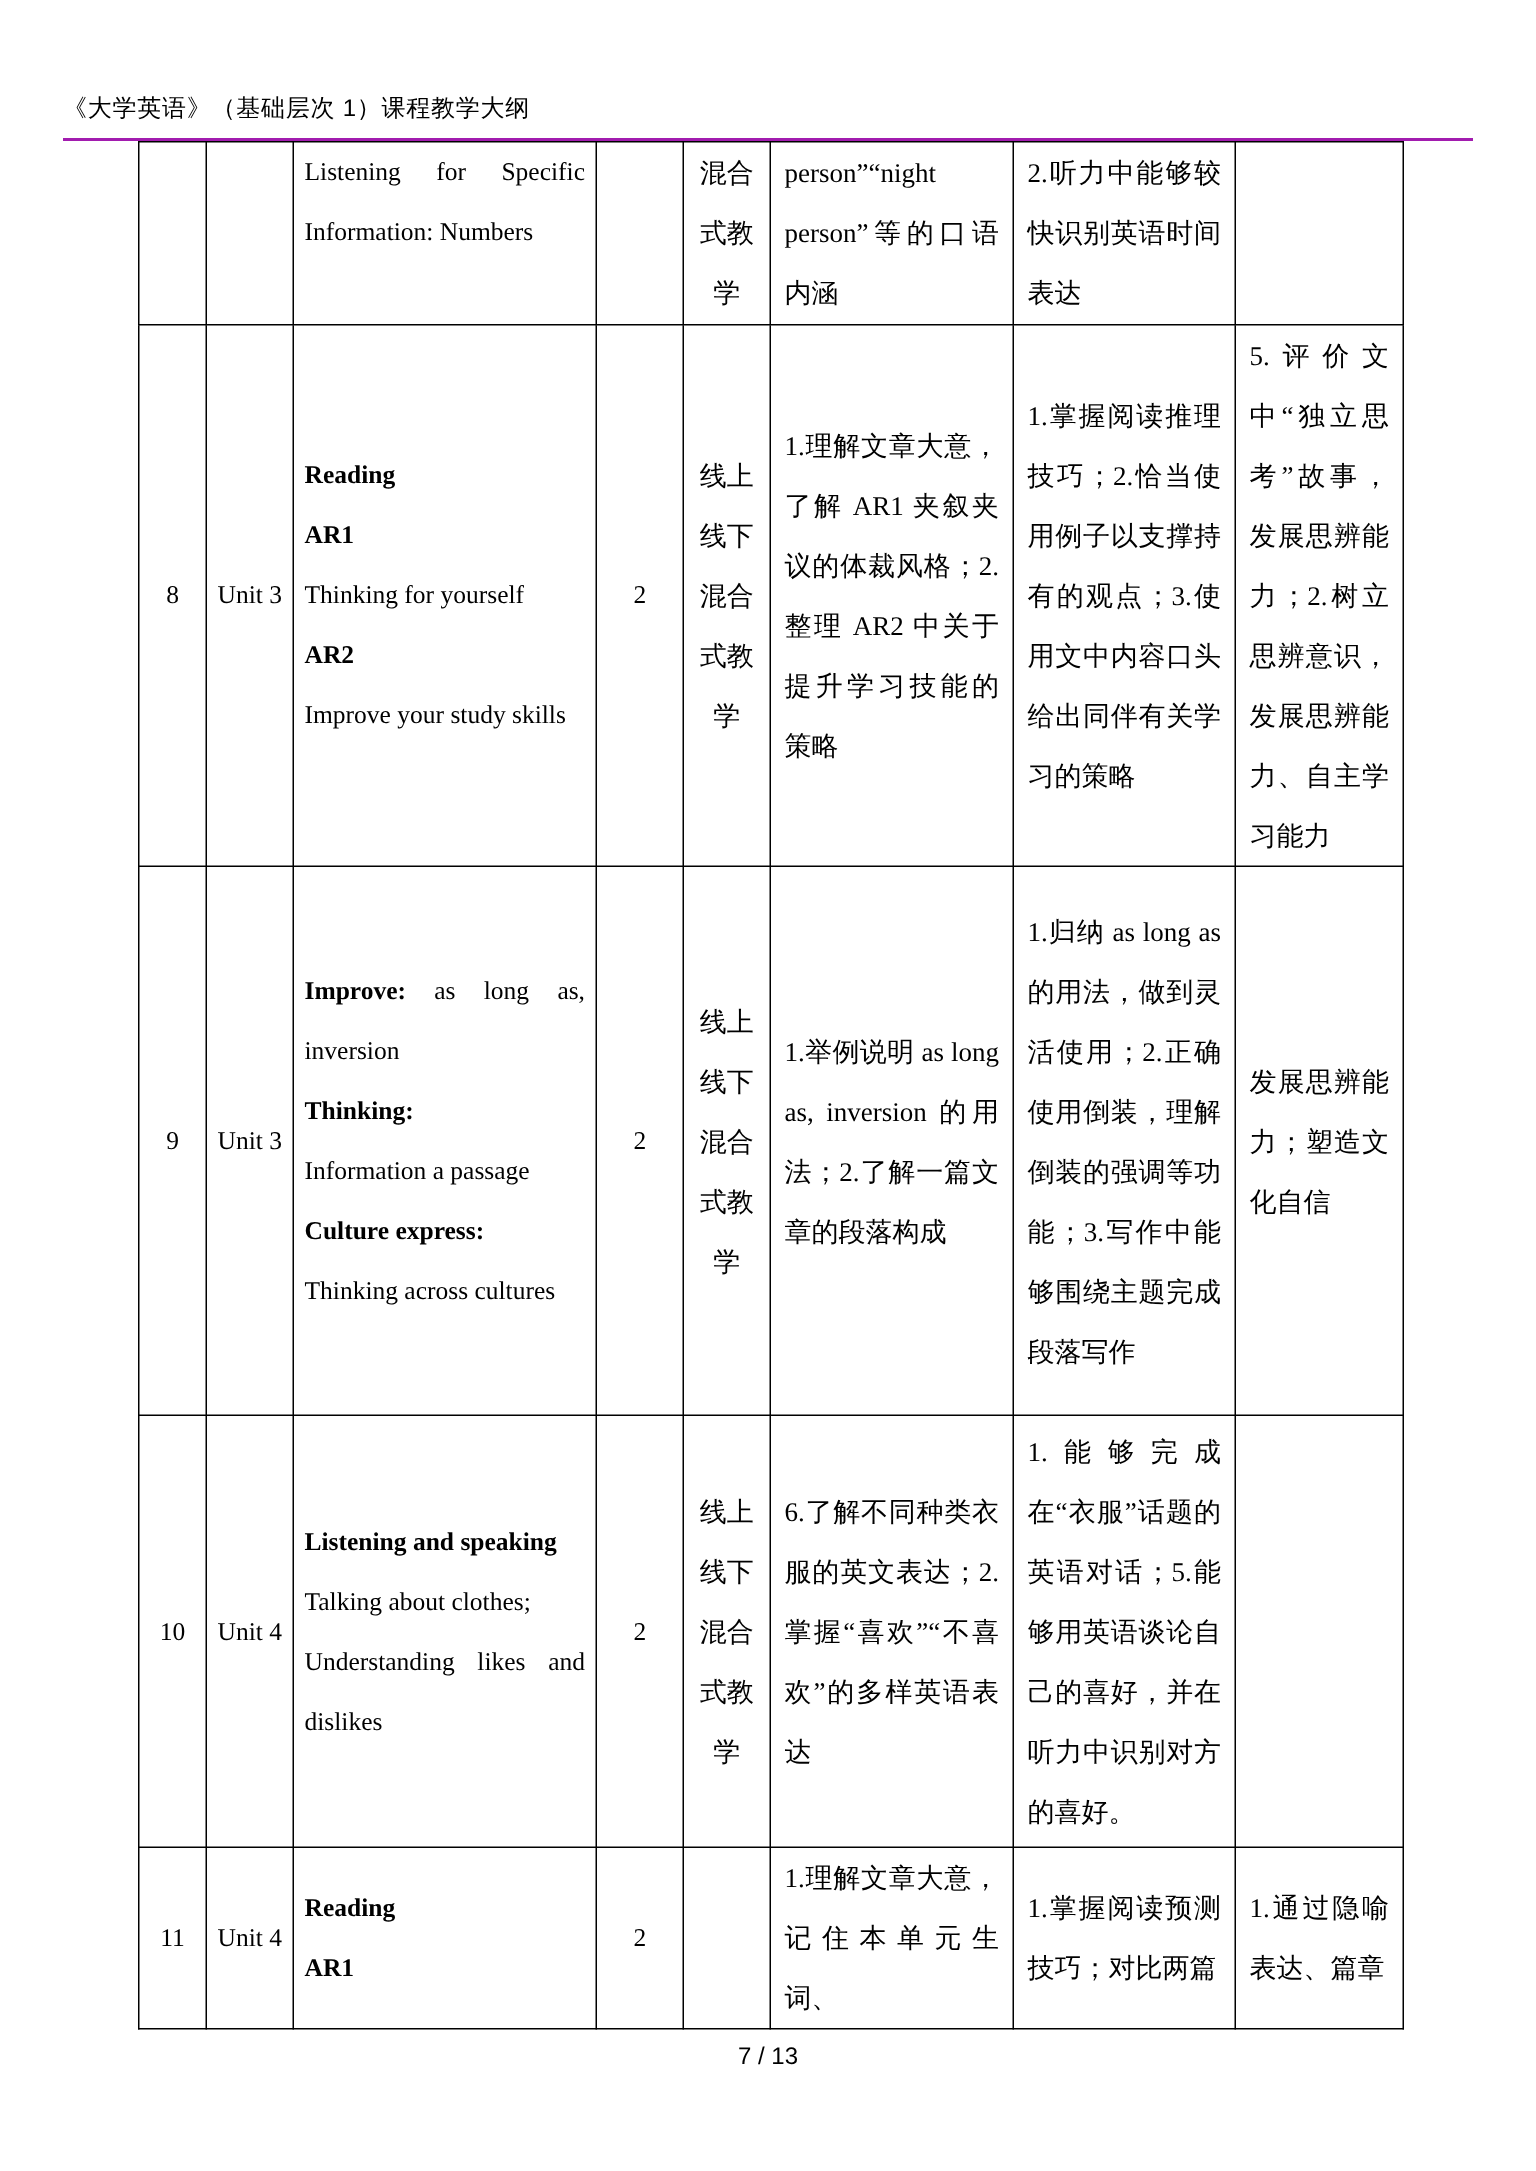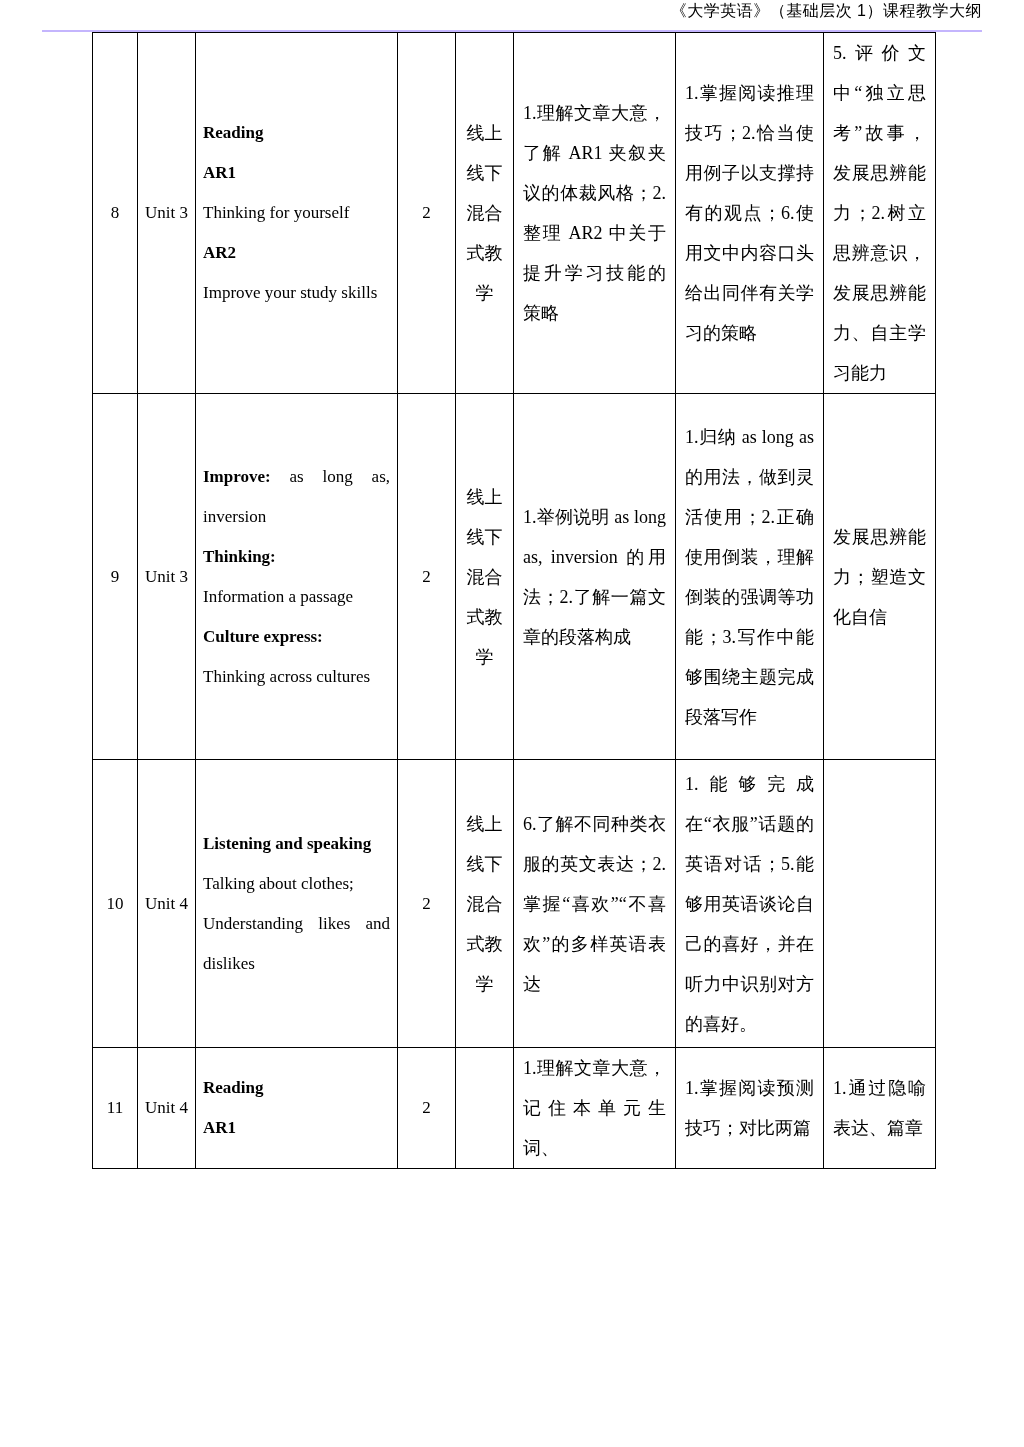--- a/index.html
+++ b/index.html
@@ -8,23 +8,24 @@
     width: 1024px; height: 1447px;
     font-family: "Liberation Serif", "DejaVu Serif", serif;
     color: #000;
     position: relative;
     overflow: hidden;
   }
   .page { width: 1024px; height: 1447px; position: relative; }
 
   .doc-header {
     margin: 0 42px;
+    padding-top: 62px;
     padding-bottom: 8px;
-    border-bottom: 2px solid #c4b5fd;
-    text-align: right;
+    border-bottom: 2px solid #a21caf;
+    text-align: left;
     font-family: "Liberation Sans", "DejaVu Sans", sans-serif;
     font-size: 16px;
     line-height: 22px;
     letter-spacing: 0.5px;
   }
 
   table.syllabus {
     border-collapse: collapse;
     table-layout: fixed;
     width: 843px;
@@ -86,35 +87,47 @@
         <col style="width:58px">
         <col style="width:202px">
         <col style="width:58px">
       <col style="width:58px">
         <col style="width:162px">
         <col style="width:148px">
         <col style="width:112px">
     </colgroup>
 
     <tbody>
+        <tr class="r0">
+      <td class="c-week"></td>
+      <td class="c-unit"></td>
+      <td class="c-content">
+            <p><span>Listening for Specific Information: Numbers</span></p>
+          </td>
+      <td class="c-hours"></td>
+      <td class="c-method">混合式教学</td>
+      <td class="c-req">person”“night person”等的口语内涵</td>
+      <td class="c-obj">2.听力中能够较快识别英语时间表达</td>
+      <td class="c-ability"></td>
+    </tr>
 
     <tr class="r1">
       <td class="c-week">8</td>
       <td class="c-unit">Unit 3</td>
       <td class="c-content">
             <p><b>Reading</b></p>
             <p><b>AR1</b></p>
             <p><span>Thinking for yourself</span></p>
             <p><b>AR2</b></p>
             <p><span>Improve your study skills</span></p>
           </td>
       <td class="c-hours">2</td>
       <td class="c-method">线上线下混合式教学</td>
       <td class="c-req">1.理解文章大意，了解 AR1 夹叙夹议的体裁风格；2.整理 AR2 中关于提升学习技能的策略</td>
-      <td class="c-obj">1.掌握阅读推理技巧；2.恰当使用例子以支撑持有的观点；6.使用文中内容口头给出同伴有关学习的策略</td>
+      <td class="c-obj">1.掌握阅读推理技巧；2.恰当使用例子以支撑持有的观点；3.使用文中内容口头给出同伴有关学习的策略</td>
       <td class="c-ability">5.评价文中“独立思考”故事，发展思辨能力；2.树立思辨意识，发展思辨能力、自主学习能力</td>
     </tr>
 
     <tr class="r2">
       <td class="c-week">9</td>
       <td class="c-unit">Unit 3</td>
       <td class="c-content">
             <p><b>Improve:</b><span> as long as, inversion</span></p>
             <p><b>Thinking:</b></p>
             <p><span>Information a passage</span></p>
@@ -152,14 +165,17 @@
           </td>
       <td class="c-hours">2</td>
       <td class="c-method"></td>
       <td class="c-req">1.理解文章大意，记住本单元生词、</td>
       <td class="c-obj">1.掌握阅读预测技巧；对比两篇</td>
       <td class="c-ability">1.通过隐喻表达、篇章</td>
     </tr>
   </tbody>
     </table>
 
+  <div class="doc-footer">
+    <span>7 / 13</span>
+  </div>
 
 </div>
 
 </body></html>

